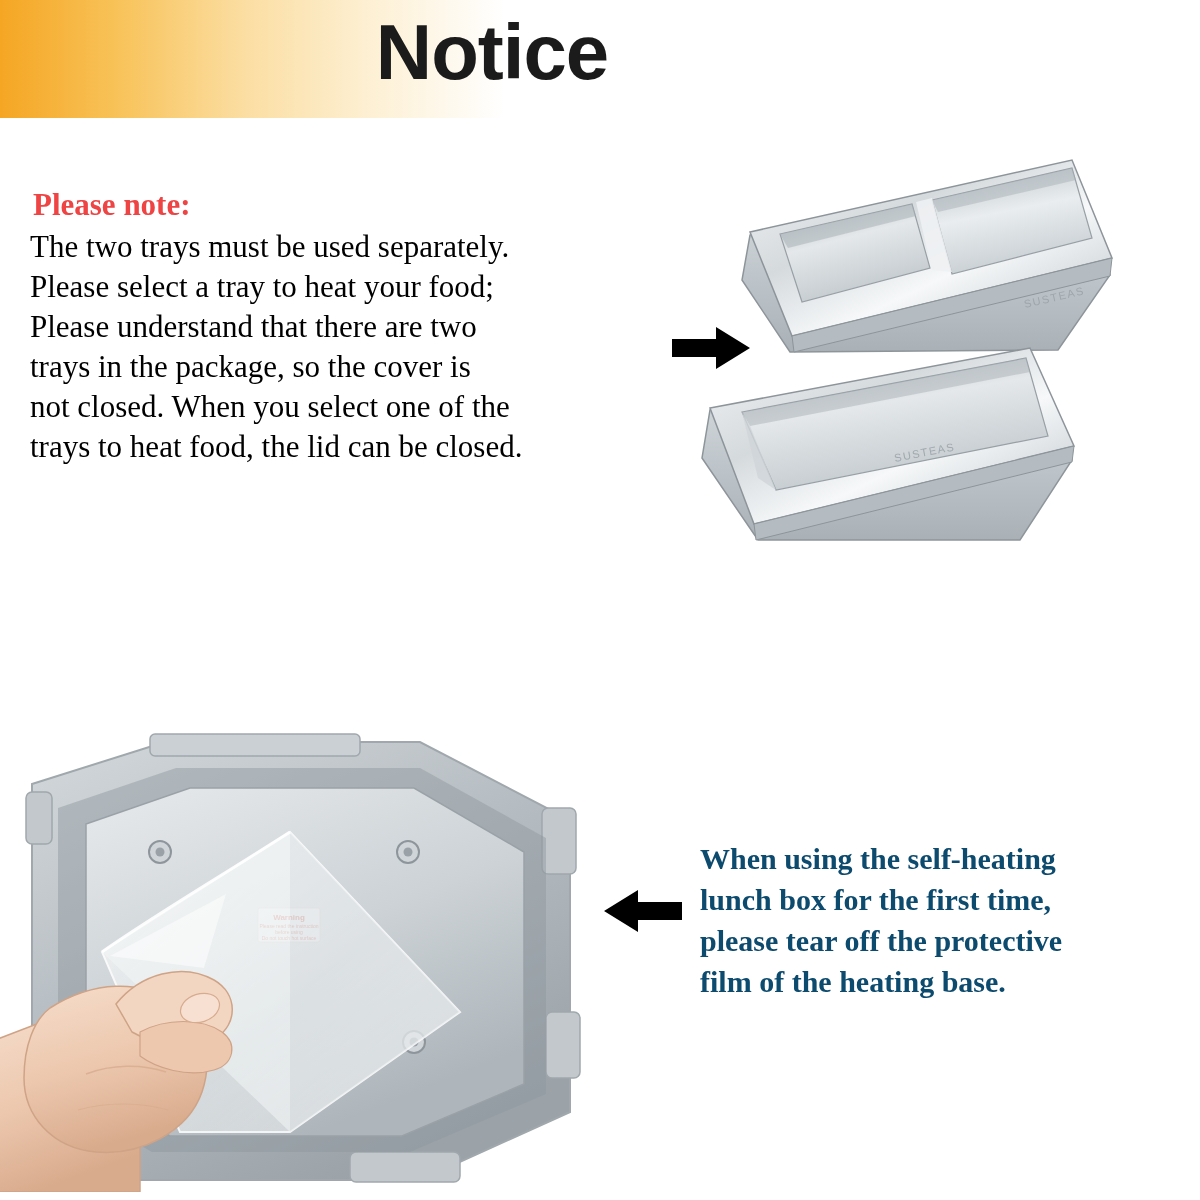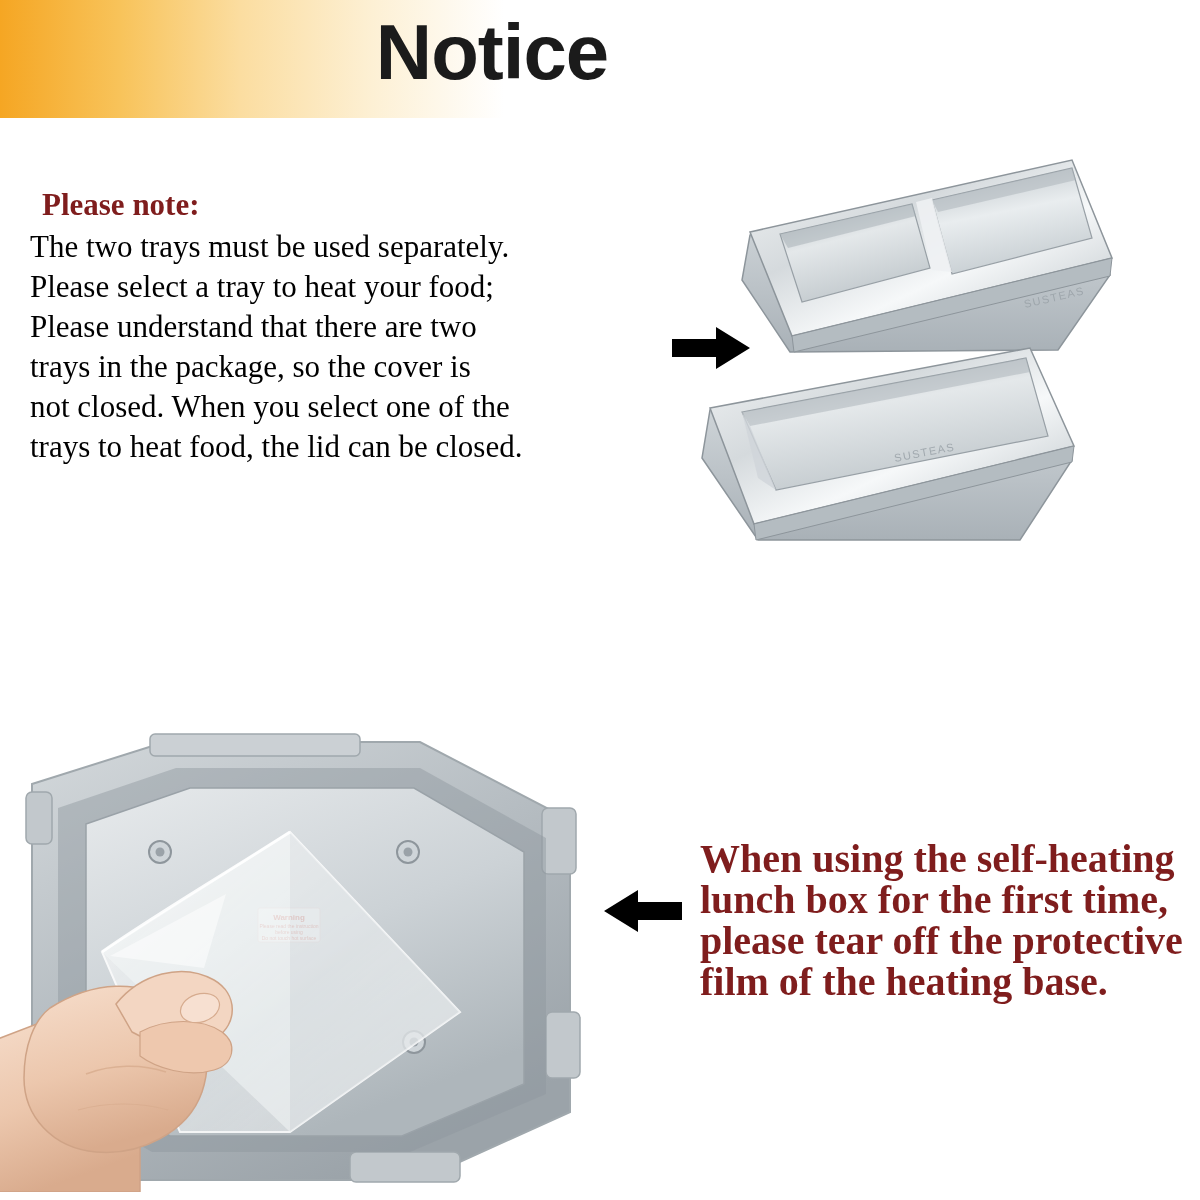--- a/index.html
+++ b/index.html
@@ -45,22 +45,22 @@
     position: absolute;
     left: 30px;
     top: 185px;
     width: 640px;
   }
   .note-heading {
     font-family: "Liberation Serif", serif;
     font-weight: bold;
     font-size: 31px;
     line-height: 40px;
-    color: #7f1d1d;
-    margin: 0 0 2px 12px;
+    color: #ef4444;
+    margin: 0 0 2px 3px;
   }
   .note-body {
     font-family: Liberation Serif, serif;
     font-size: 31px;
     line-height: 40px;
     color: #000000;
     margin: 0;
     white-space: pre-line;
   }
 
@@ -94,23 +94,23 @@
   
   .tip-block {
     position: absolute;
     left: 700px;
     top: 838px;
     width: 488px;
   }
   .tip-text {
     font-family: "Liberation Serif", serif;
     font-weight: bold;
-    font-size: 40px;
+    font-size: 30px;
     line-height: 41px;
-    color: #7f1d1d;
+    color: #0c4a6e;
     margin: 0;
     white-space: pre-line;
   }
 
   svg { display: block; }
 </style>
 </head>
 <body>
 
 <div class="page">

